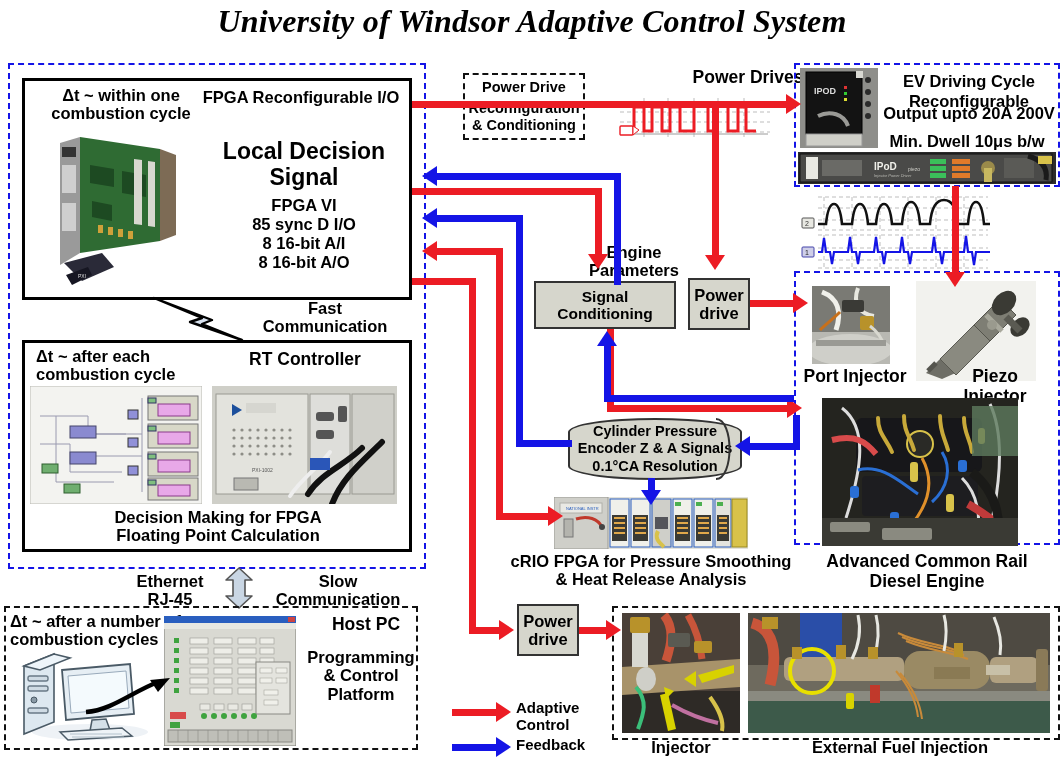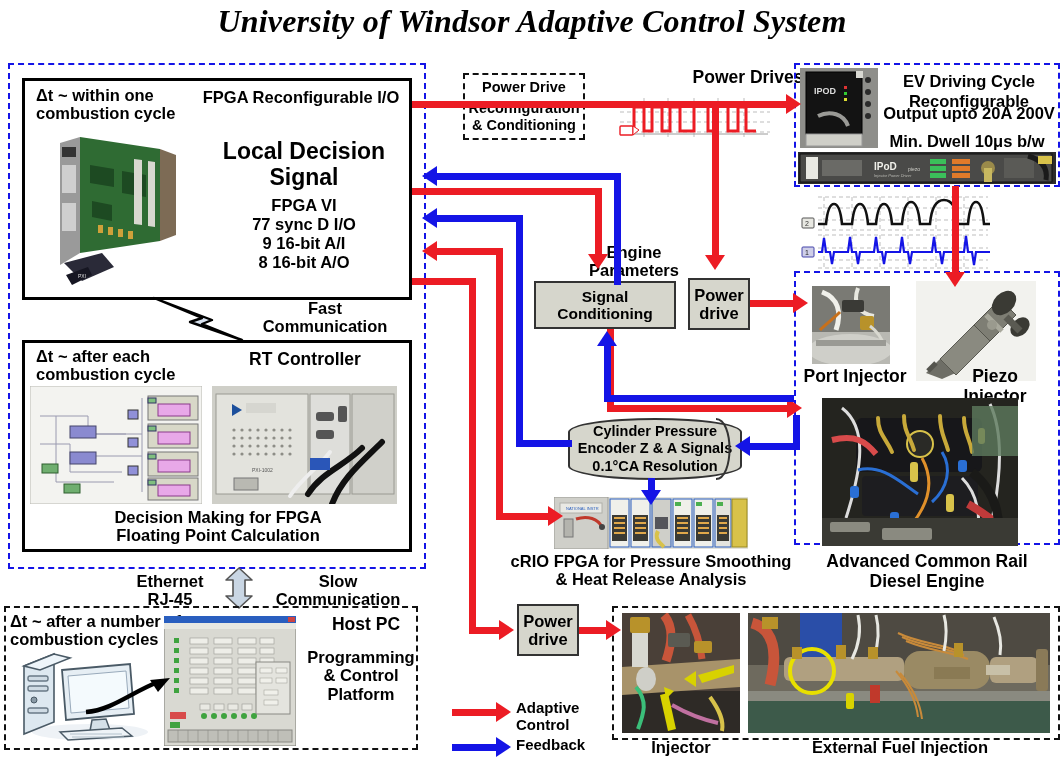--- a/index.html
+++ b/index.html
@@ -52,28 +52,28 @@
   .lg{position:absolute;font-weight:700;font-size:15px;line-height:1.1;}
 </style>
 </head>
 <body>
 
 <div class="abs ttl t">University of Windsor Adaptive Control System</div>
 
 <div class="abs bluebox" style="left:8px;top:63px;width:418px;height:506px;"></div>
 
 <div class="abs blackbox" style="left:22px;top:78px;width:390px;height:222px;"></div>
-<div class="abs t t16" style="left:36px;top:86px;width:170px;white-space:pre-line;">Δt ~ within one
+<div class="abs t t16" style="left:36px;top:86px;width:170px;white-space:pre-line;text-align:center;">Δt ~ within one
 combustion cycle</div>
 <div class="abs t t16" style="left:196px;top:88px;width:210px;text-align:center;">FPGA Reconfigurable I/O</div>
 <div class="abs t t22 ctr" style="left:206px;top:139px;width:196px;white-space:pre-line;">Local Decision
 Signal</div>
 <div class="abs t t16 ctr" style="left:206px;top:196px;width:196px;">FPGA VI</div>
-<div class="abs t t16 ctr" style="left:206px;top:215px;width:196px;">77 sync D I/O</div>
-<div class="abs t t16 ctr" style="left:206px;top:234px;width:196px;">9 16-bit A/I</div>
+<div class="abs t t16 ctr" style="left:206px;top:215px;width:196px;">85 sync D I/O</div>
+<div class="abs t t16 ctr" style="left:206px;top:234px;width:196px;">8 16-bit A/I</div>
 <div class="abs t t16 ctr" style="left:206px;top:253px;width:196px;">8 16-bit A/O</div>
 
 <div class="ph" style="left:42px;top:125px;width:150px;height:165px;background:#fff;">
   <svg viewBox="0 0 150 165" preserveAspectRatio="none">
     <rect width="150" height="165" fill="#ffffff"></rect>
     <polygon points="18,18 38,12 38,128 18,140" fill="#9a9a9a"></polygon>
     <rect x="20" y="22" width="14" height="10" fill="#333"></rect>
     <rect x="20" y="40" width="14" height="28" fill="#cfcfcf"></rect>
     <rect x="20" y="78" width="14" height="28" fill="#cfcfcf"></rect>
     <polygon points="38,12 118,24 118,116 38,128" fill="#2f6b33"></polygon>

